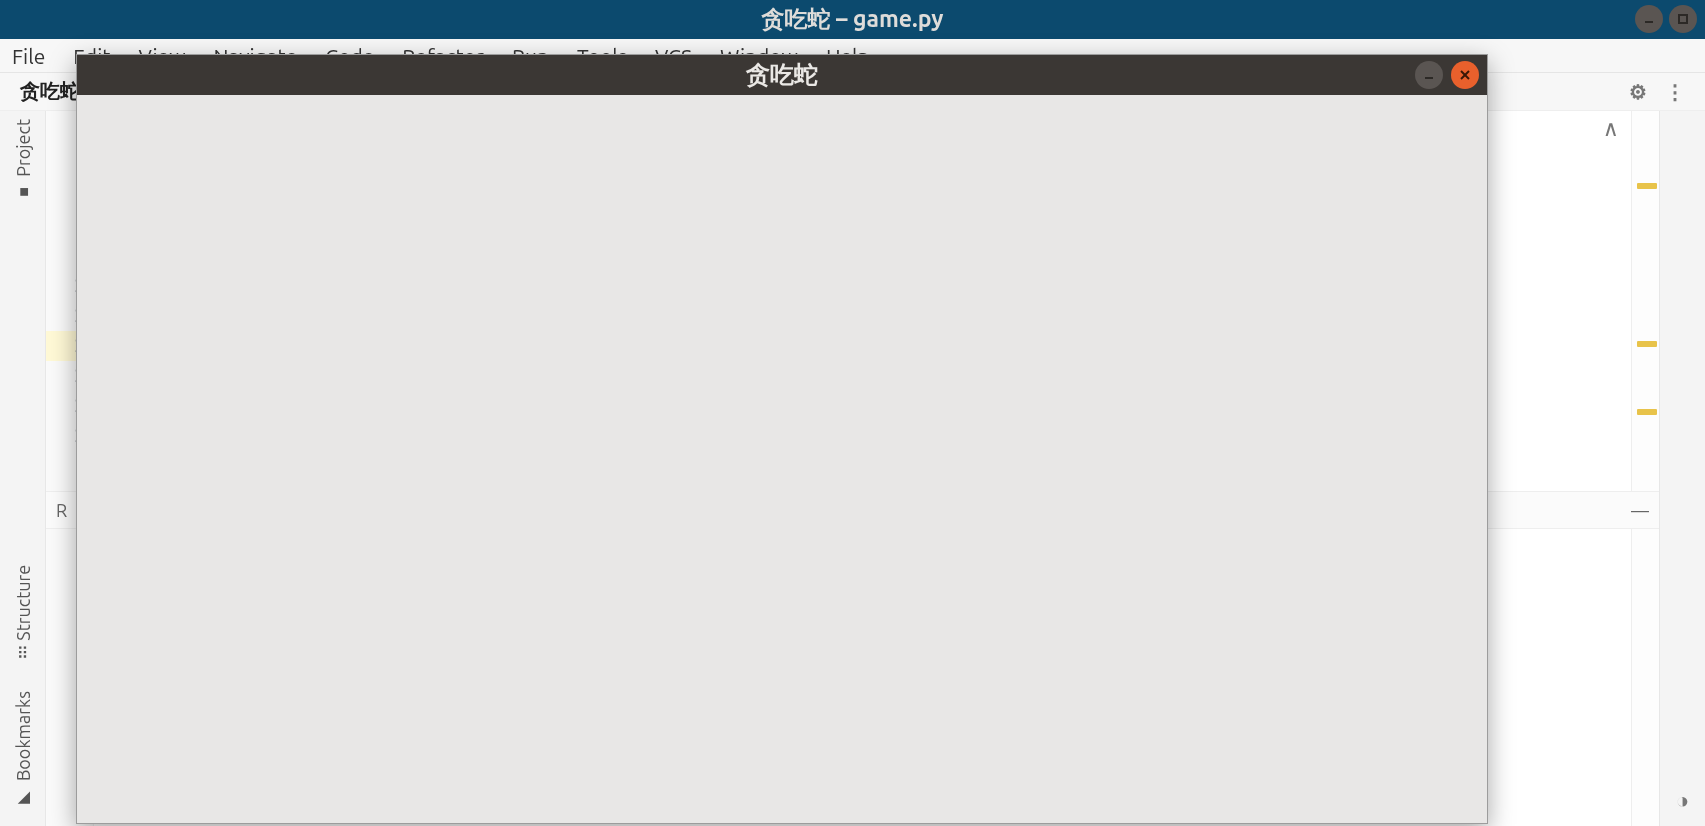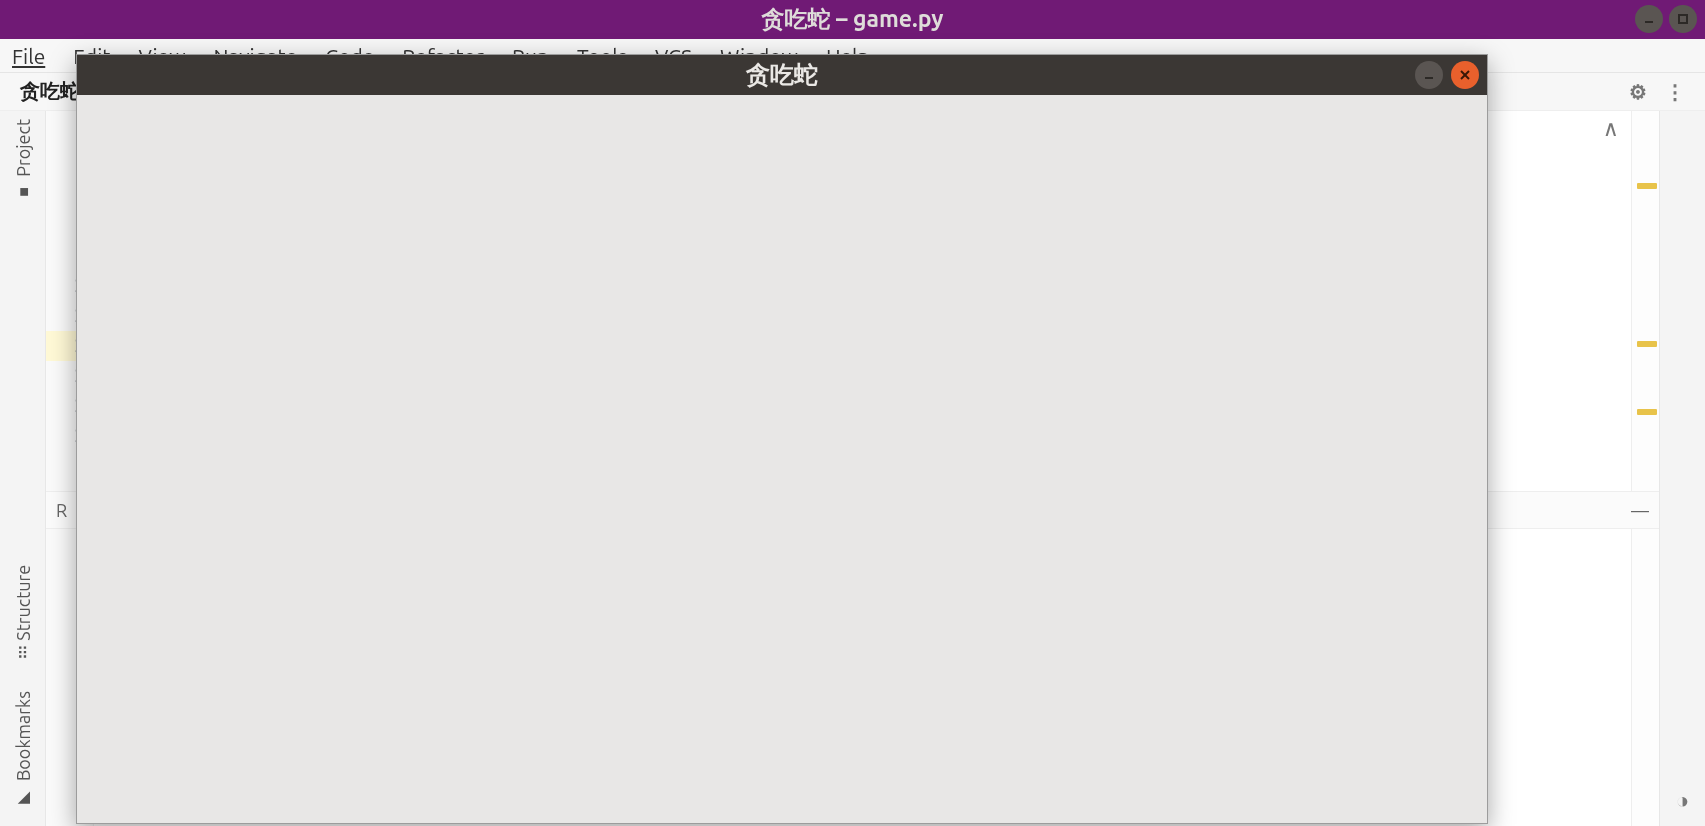--- a/index.html
+++ b/index.html
@@ -3,42 +3,42 @@
 <meta charset="utf-8">
 <style>
 * { margin: 0; padding: 0; box-sizing: border-box; font-family: "Ubuntu", "Segoe UI", Arial, sans-serif; }
 html, body { width: 1705px; height: 826px; overflow: hidden; background: #f2f2f2; }
 
 
 .ide-window { position: absolute; left: 0; top: 0; width: 1705px; height: 826px; background: #f7f7f7; }
 
 
 .ide-titlebar {
-  height: 39px; background: #701a75; color: #dedcd9;
+  height: 39px; background: #0c4a6e; color: #dedcd9;
   display: flex; align-items: center; justify-content: center;
   font-size: 23px; font-weight: bold; position: relative;
 }
 .ide-titlebar .win-controls {
   position: absolute; right: 8px; top: 5px; display: flex; gap: 6px;
 }
 .circle-btn {
   width: 28px; height: 28px; border-radius: 14px;
   background: #5a5552; display: flex; align-items: center; justify-content: center;
   color: #2c2926; font-weight: bold; cursor: pointer;
 }
 .circle-btn svg { width: 14px; height: 14px; }
 
 
 .ide-menubar {
   height: 34px; background: #f7f7f7; border-bottom: 1px solid #e5e5e5;
   display: flex; align-items: center; padding: 0 12px; gap: 28px;
   font-size: 21px; color: #333;
 }
 .ide-menubar .menu-item { cursor: pointer; }
-.ide-menubar .menu-item .ul { text-decoration: underline; }
+.ide-menubar .menu-item .ul { }
 
 
 .ide-crumb {
   height: 38px; display: flex; align-items: center; padding: 0 20px;
   font-size: 20px; font-weight: bold; color: #222; justify-content: space-between;
   border-bottom: 1px solid #eee;
 }
 .ide-crumb .right-tools { display: flex; gap: 18px; align-items: center; }
 
 

